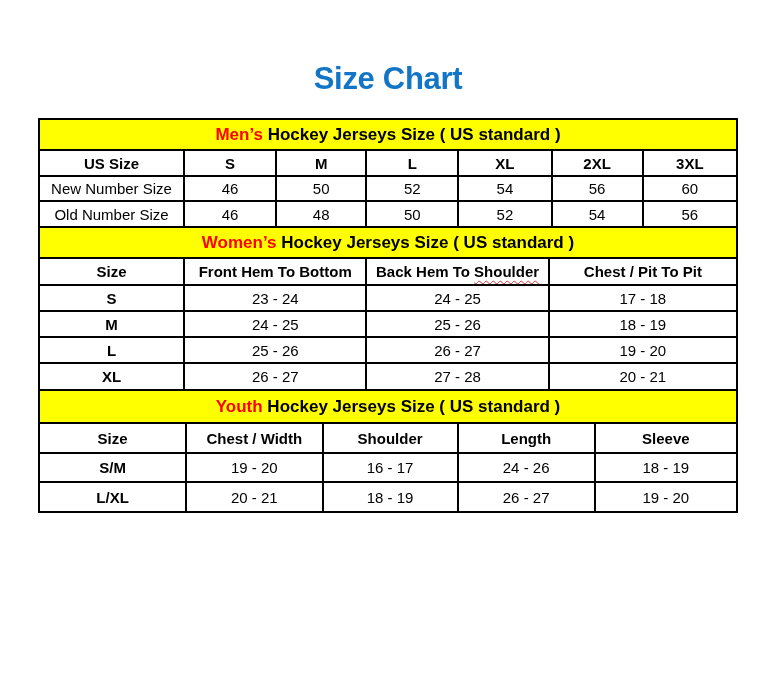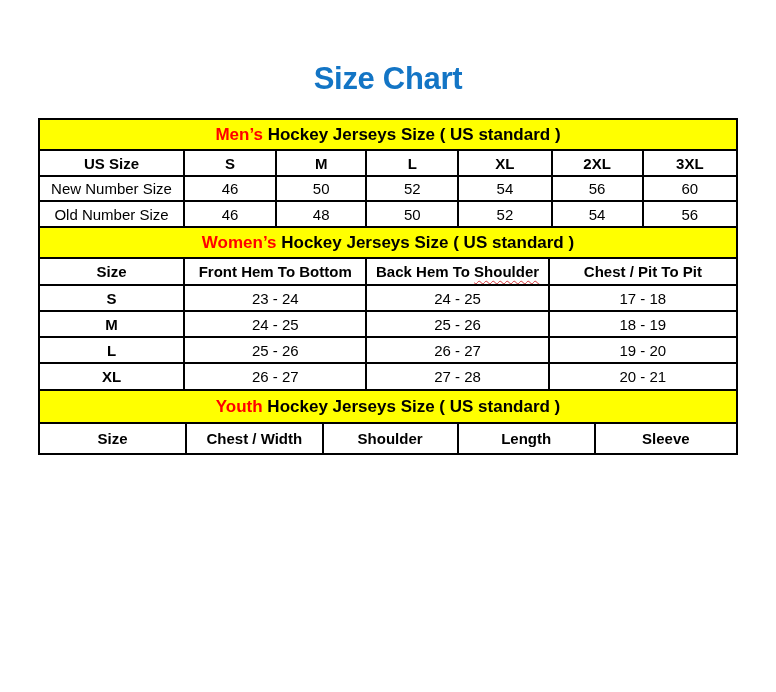--- a/index.html
+++ b/index.html
@@ -180,16 +180,30 @@
         <col style="width:20.3%">
     </colgroup>
     <tbody>
         <tr>
       <th>Size</th>
       <th>Chest / Width</th>
       <th>Shoulder</th>
       <th>Length</th>
       <th>Sleeve</th>
     </tr>
+    <tr>
+      <td class="rowhead">S/M</td>
+      <td>19 - 20</td>
+      <td>16 - 17</td>
+      <td>24 - 26</td>
+      <td>18 - 19</td>
+    </tr>
+    <tr>
+      <td class="rowhead">L/XL</td>
+      <td>20 - 21</td>
+      <td>18 - 19</td>
+      <td>26 - 27</td>
+      <td>19 - 20</td>
+    </tr>
   </tbody>
     </table>
 
 </div>
 
 </body></html>

